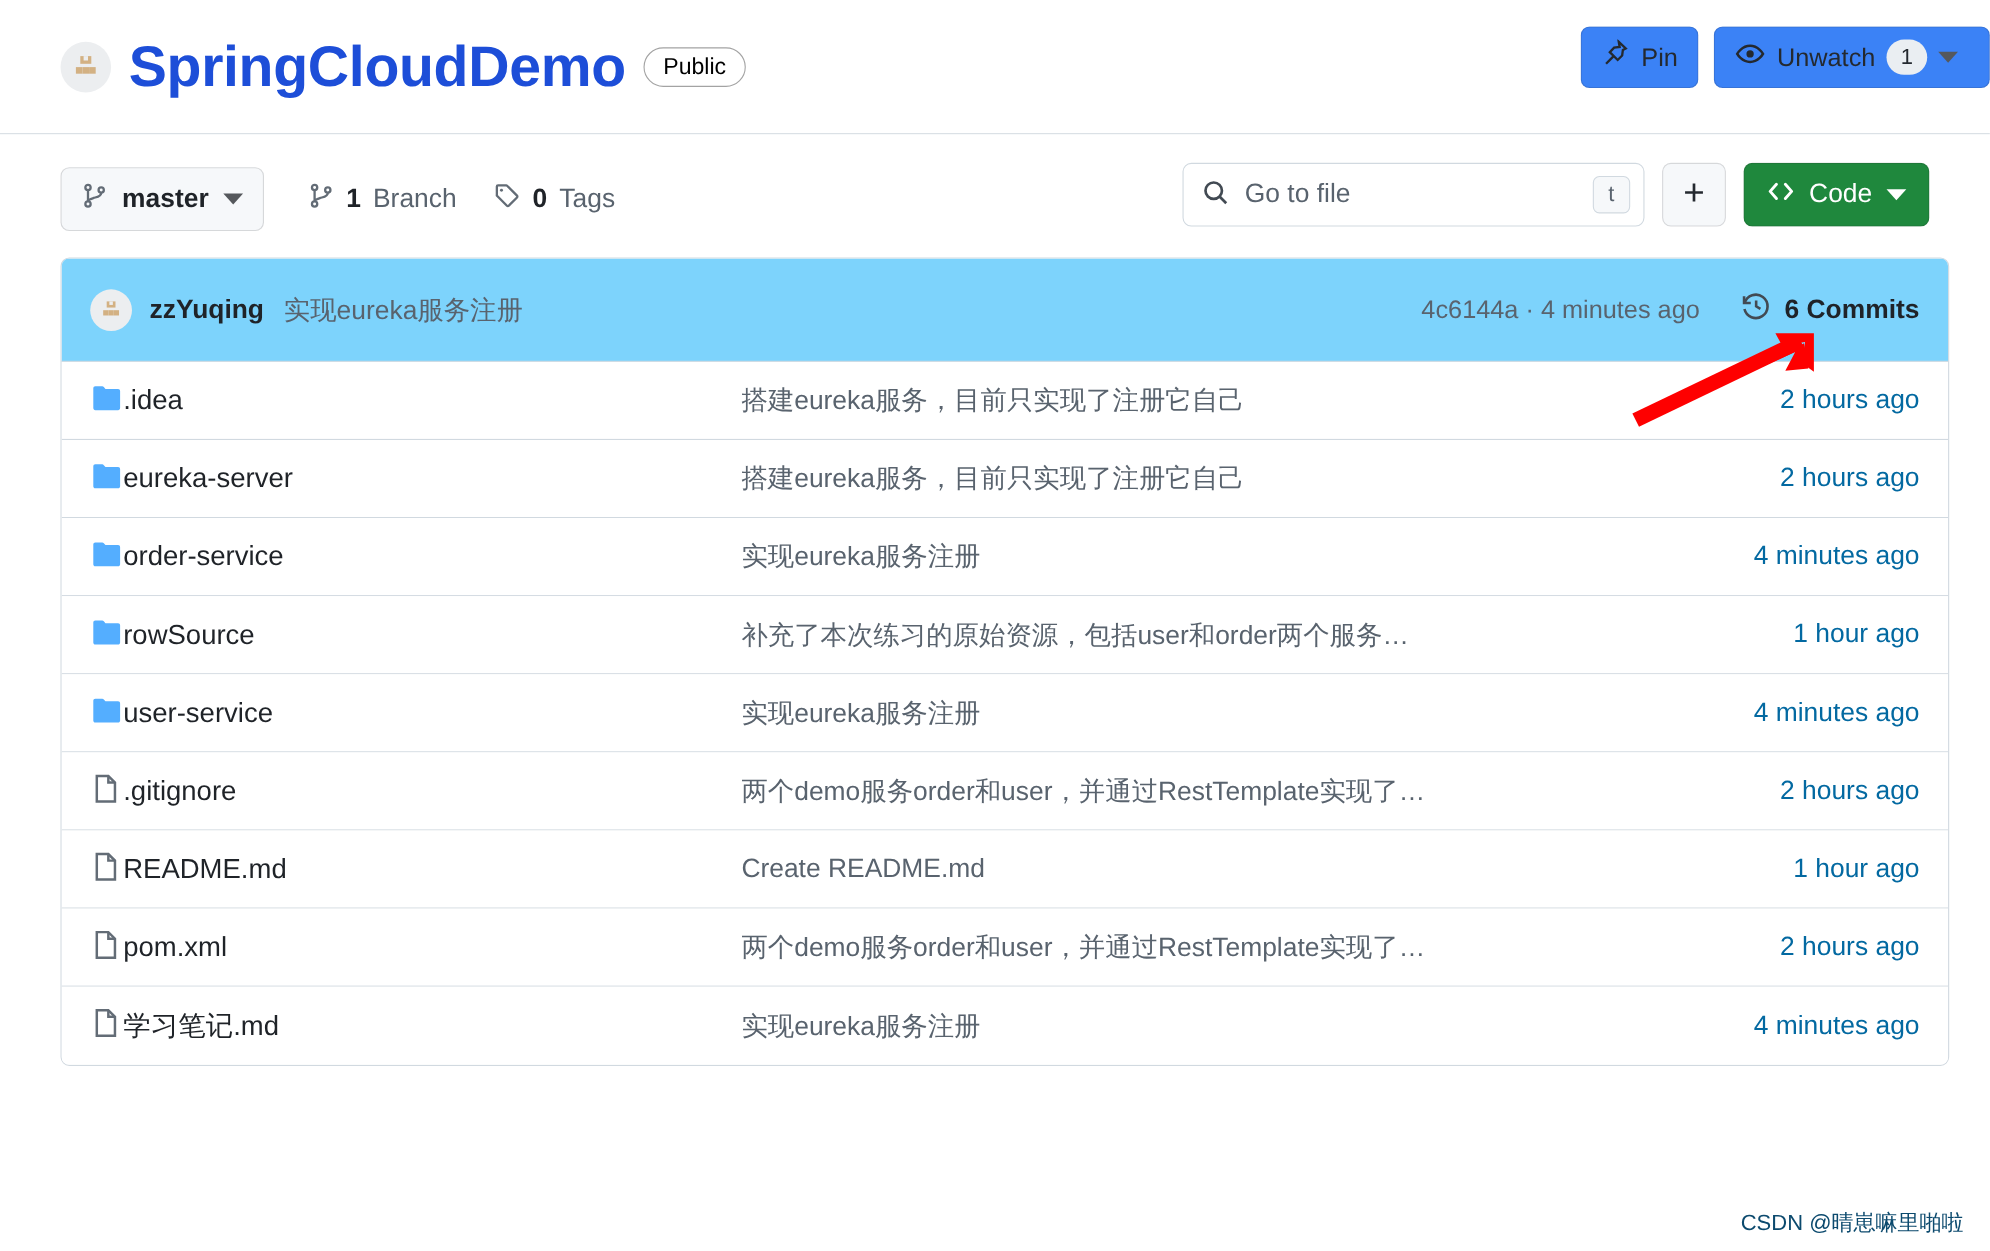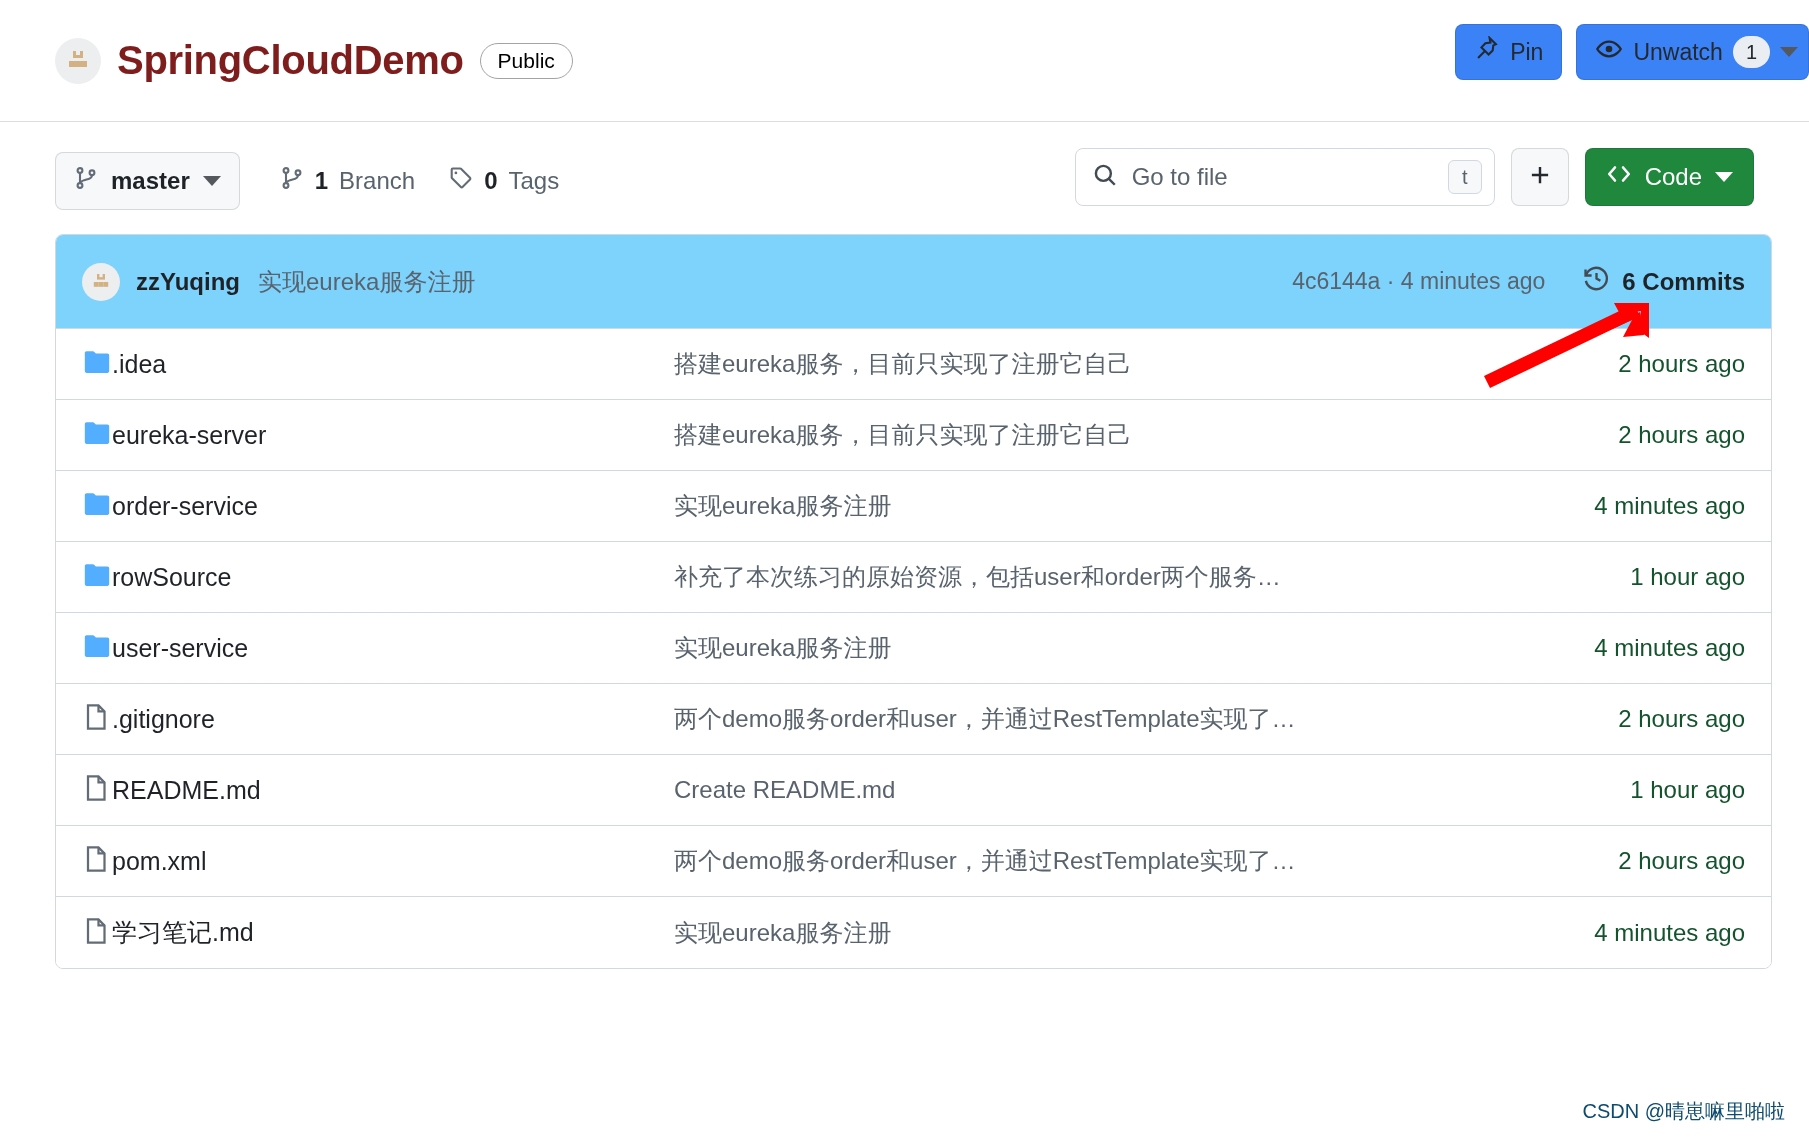--- a/index.html
+++ b/index.html
@@ -24,21 +24,21 @@
     display: flex; align-items: center; gap: 16px;
     margin-left: 55px;
   }
   .owner-avatar {
     width: 46px; height: 46px; border-radius: 50%;
     background: #eceef0; position: relative; flex: 0 0 auto;
     display: flex; align-items: center; justify-content: center;
   }
   .owner-avatar svg { display: block; }
   .repo-name {
-    font-size: 40px; font-weight: 600; color: #7f1d1d;
+    font-size: 52px; font-weight: 600; color: #1d4ed8;
     letter-spacing: -0.3px; white-space: nowrap;
   }
   .visibility-badge {
     border: 1px solid #a3a3a3; border-radius: 2em;
     padding: 6px 17px 7px; font-size: 21px; color: #000000;
     line-height: 1; white-space: nowrap;
   }
   .header-actions {
     position: absolute; right: 0; top: 24px;
     display: flex; align-items: center; gap: 14px;
@@ -51,21 +51,21 @@
     cursor: pointer;
   }
   .btn .count-pill {
     background: #eaeef2; border-radius: 2em;
     padding: 3px 13px; font-size: 20px; line-height: 1.3;
     color: #24292f;
   }
   .caret { width: 0; height: 0; border-left: 9px solid transparent;
            border-right: 9px solid transparent; border-top: 10px solid #55585c; }
   .caret.light { border-top-color: #ffffff; }
-  .btn-unwatch { padding-right: 10px; text-align: right; }
+  .btn-unwatch { padding-right: 28px; text-align: right; }
 
   
   .toolbar {
     position: absolute; top: 148px; left: 0; width: 1809px; height: 66px;
     display: flex; align-items: center;
   }
   .branch-select {
     margin-left: 55px;
     display: inline-flex; align-items: center; gap: 13px;
     background: #f6f8fa; border: 1px solid rgba(31,35,40,0.15);
@@ -147,21 +147,21 @@
     display: flex; align-items: center; 
     width: 592px; flex: 0 0 auto;
   }
   .row .name-text { font-size: 25px; color: #1f2328; white-space: nowrap; }
   .row .msg-cell {
     flex: 1 1 auto; font-size: 24px; color: #59636e;
     white-space: nowrap; overflow: hidden; text-overflow: ellipsis;
     padding-right: 30px;
   }
   .row .time-cell {
-    flex: 0 0 auto; font-size: 24px; color: #14532d;
+    flex: 0 0 auto; font-size: 24px; color: #0369a1;
     text-align: right; white-space: nowrap;
   }
 
   
   .arrow-layer {
     position: absolute; top: 0; left: 0; width: 1809px; height: 1137px;
     pointer-events: none;
   }
   
   .watermark {

